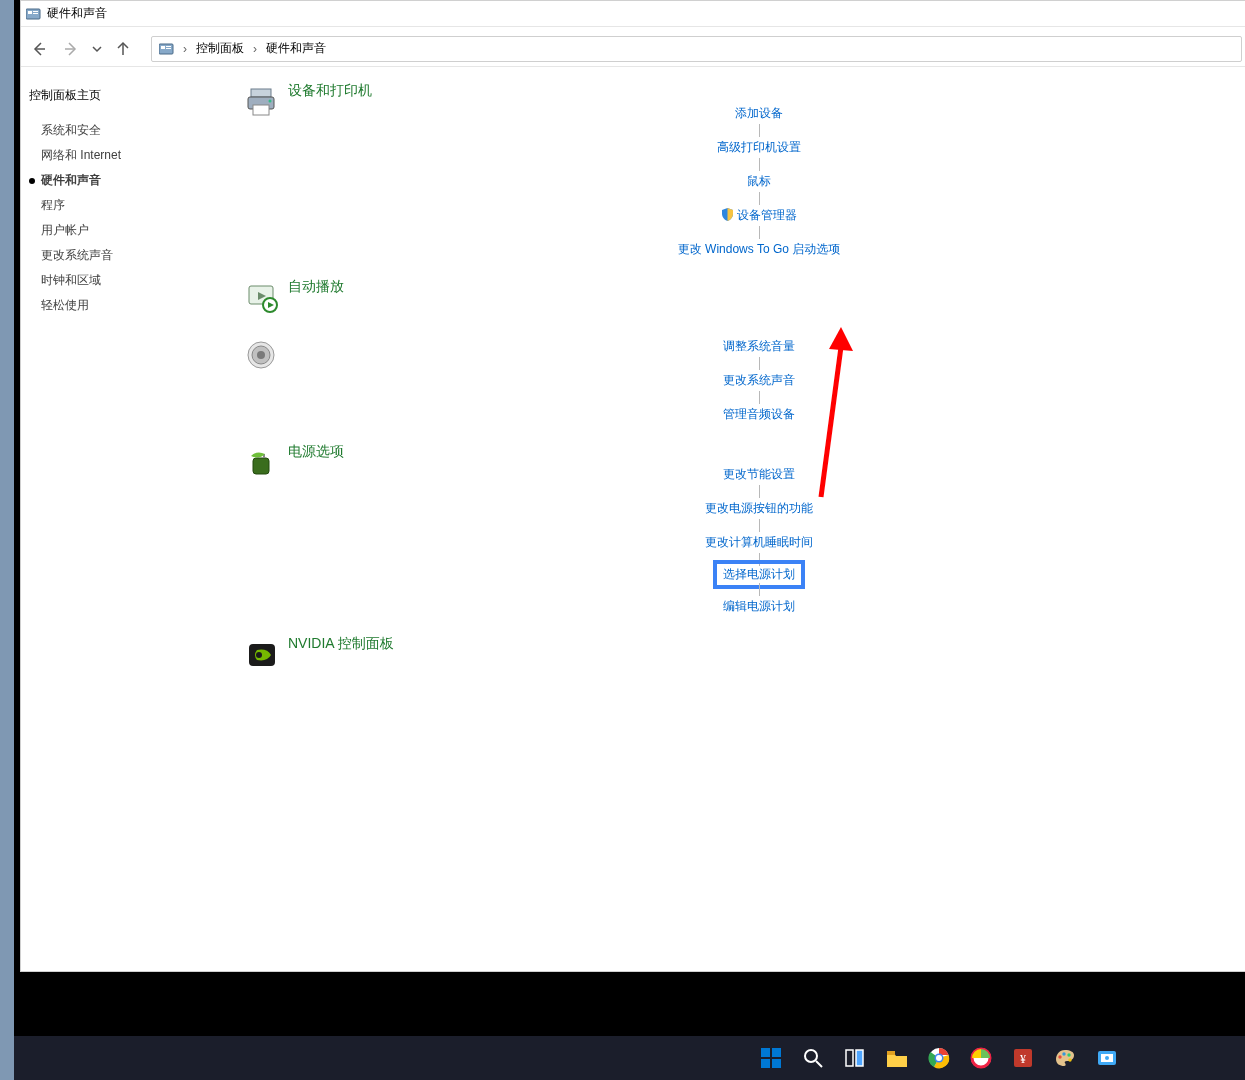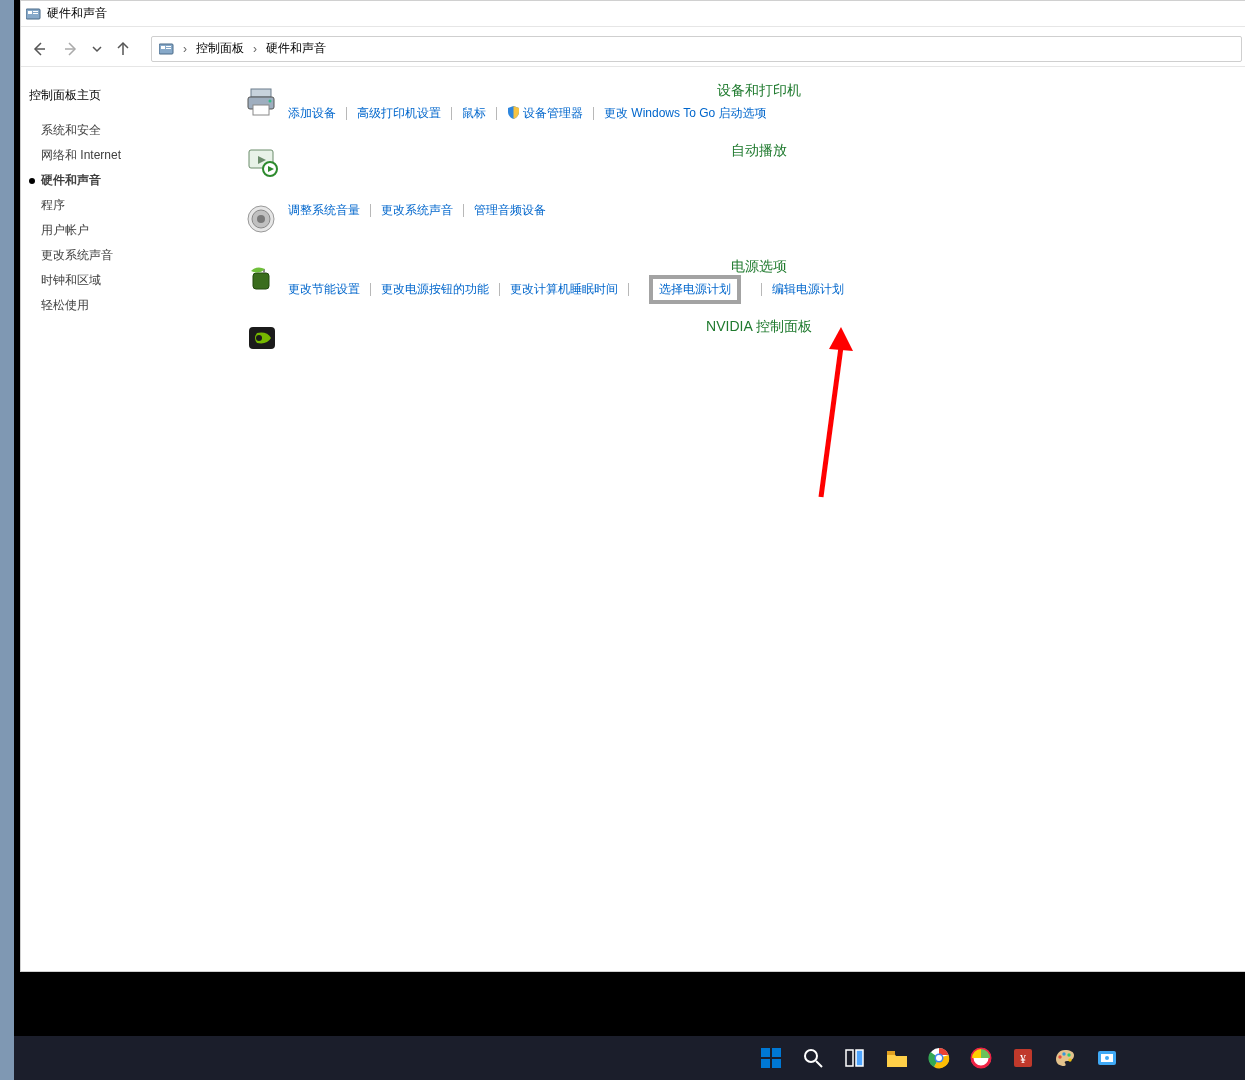--- a/index.html
+++ b/index.html
@@ -112,56 +112,56 @@
   .main {
     flex: 1;
     padding: 15px 20px 0 36px;
     position: relative;
   }
 
   .category {
     display: flex;
     align-items: flex-start;
     margin-bottom: 18px;
-    text-align: center;
   }
   .cat-icon {
     width: 40px; height: 40px;
     display: inline-flex; align-items: center; justify-content: center;
     margin-right: 6px;
   }
   .cat-body { flex: 1; }
   .cat-title {
     color: #1f7a2e;
     font-size: 14px;
     margin-bottom: 3px;
   }
   .cat-links {
     display: flex;
     flex-wrap: wrap;
     align-items: center;
+    flex-direction: column;
   }
   .cat-links .link {
     color: #0066cc;
     font-size: 12px;
     padding: 2px 0;
     white-space: nowrap;
   }
   .cat-links .sep {
     width: 1px; height: 13px;
     background: #b8b8b8;
     margin: 0 10px;
   }
   .shield-ico {
     width: 14px; height: 14px;
     display: inline-flex; vertical-align: -2px; margin-right: 2px;
   }
 
   .highlighted-link {
-    border: 4px solid #a3a3a3;
+    border: 4px solid #3b82f6;
     padding: 2px 6px !important;
     margin: -6px 10px;
   }
 
   
   .annotation-arrow {
     position: absolute;
     left: 595px;
     top: 260px;
     pointer-events: none;

